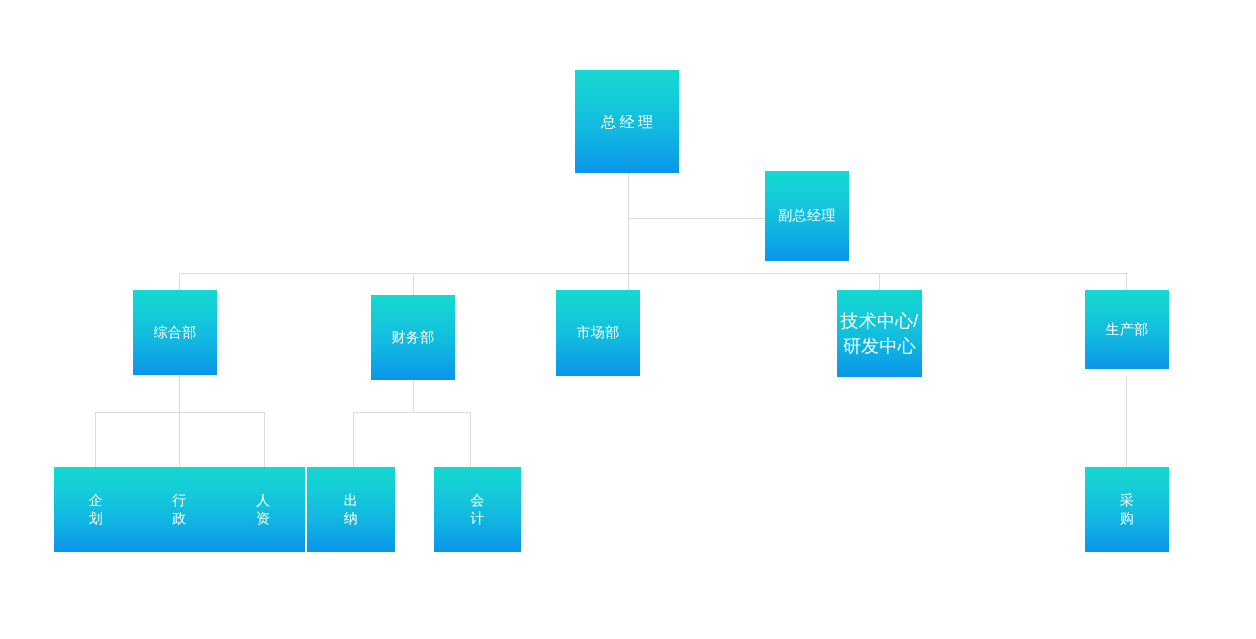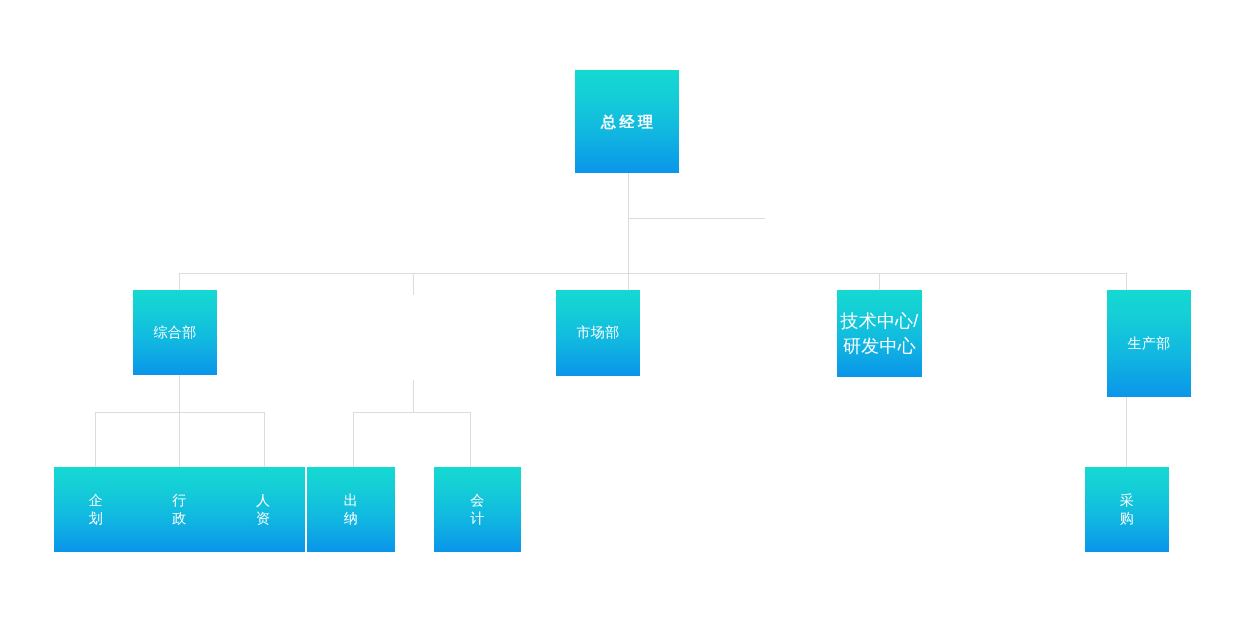--- a/index.html
+++ b/index.html
@@ -44,21 +44,21 @@
     display: block;
     width: 100%;
     padding: 0 2px;
   }
 
   
   .node.root .label {
     font-size: 15px;
     letter-spacing: 3.5px;
     text-indent: 3.5px;
-    font-weight: 700;
+    font-weight: 400;
   }
   
   .node.lvl1 .label,
   .node.lvl2 .label {
     font-size: 14px;
     letter-spacing: 0.4px;
   }
   .node.lvl2.two-line .label {
     font-size: 18px;
     letter-spacing: 0.2px;
@@ -116,36 +116,42 @@
   <div class="conn h" style="left:353px; top:412px; width:118px;"></div>
   <div class="conn v" style="left:353px; top:412px; height:55px;"></div>
   <div class="conn v" style="left:470px; top:412px; height:55px;"></div>
 
   <div class="conn v" style="left:1126px; top:377px; height:90px;"></div>
 
   <div class="node root" style="left:575px; top:70px; width:104px; height:103px;">
     <span class="label">总经理</span>
   </div>
 
+  <div class="node lvl1" style="left:765px; top:171px; width:84px; height:90px;">
+    <span class="label">副总经理</span>
+  </div>
 
   <div class="node lvl2" style="left:133px; top:290px; width:84px; height:85px;">
     <span class="label">综合部</span>
   </div>
 
+  <div class="node lvl2" style="left:371px; top:295px; width:84px; height:85px;">
+    <span class="label">财务部</span>
+  </div>
 
   <div class="node lvl2" style="left:556px; top:290px; width:84px; height:86px;">
     <span class="label">市场部</span>
   </div>
 
   <div class="node lvl2 two-line" style="left:837px; top:290px; width:85px; height:87px;">
     <span class="label">技术中心/
 研发中心</span>
   </div>
 
-  <div class="node lvl2" style="left:1085px; top:290px; width:84px; height:107px;margin-left:22px;">
+  <div class="node lvl2" style="left:1085px; top:290px; width:84px; height:79px;">
     <span class="label">生产部</span>
   </div>
 
   <div class="band" style="left:54px; top:467px; width:251px; height:85px;">
     <div class="cell">
       <span>企
 划</span>
     </div>
     <div class="cell">
       <span>行

